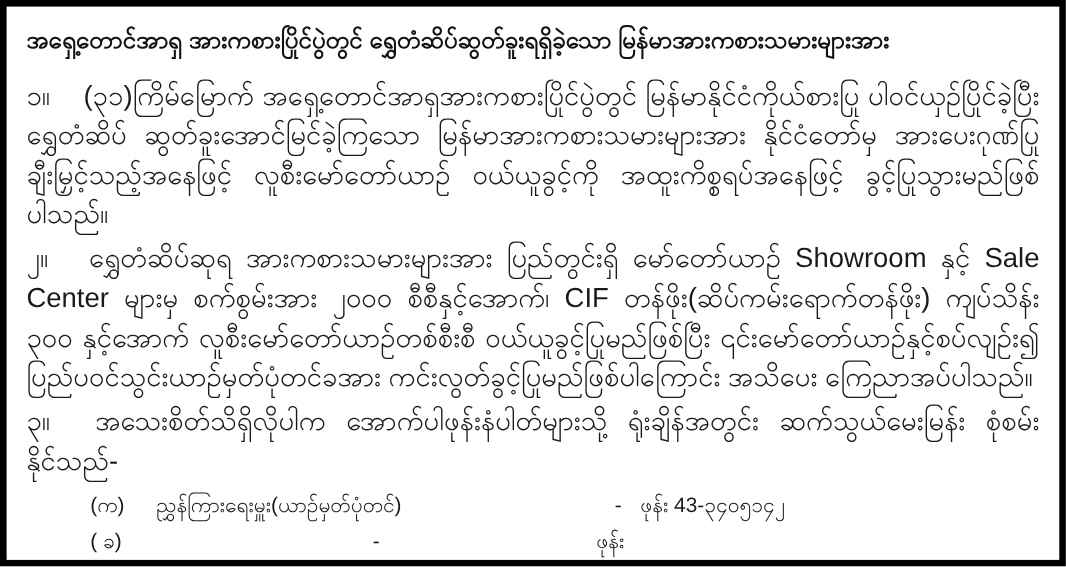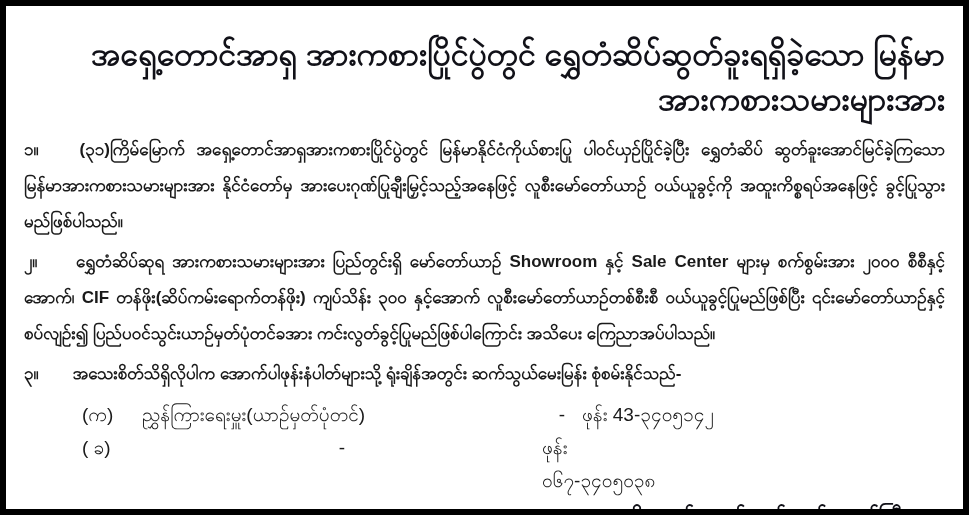--- a/index.html
+++ b/index.html
@@ -20,35 +20,34 @@
   }
   .inner {
     box-sizing: border-box;
     width: 100%;
     height: 100%;
     padding: 6px 18px 6px 18px;
     display: flex;
     flex-direction: column;
   }
   .title-block {
-    text-align: right;
+    text-align: left;
     font-weight: bold;
-    font-size: 32px;
+    font-size: 22px;
     line-height: 45px;
     color: #111118;
-    margin-top: 20px;
+    margin-top: 2px;
     margin-bottom: 10px;
   }
   .title-line { display: block; }
   .para {
-    font-size: 17px;
+    font-size: 25px;
     line-height: 36px;
     text-align: justify;
     margin: 0 0 4px 0;
-    font-weight: bold;
   }
   .para .num {
     display: inline-block;
     min-width: 44px;
   }
   .contact-list {
     margin: 2px 0 0 0;
   }
   .contact-row {
     display: grid;

